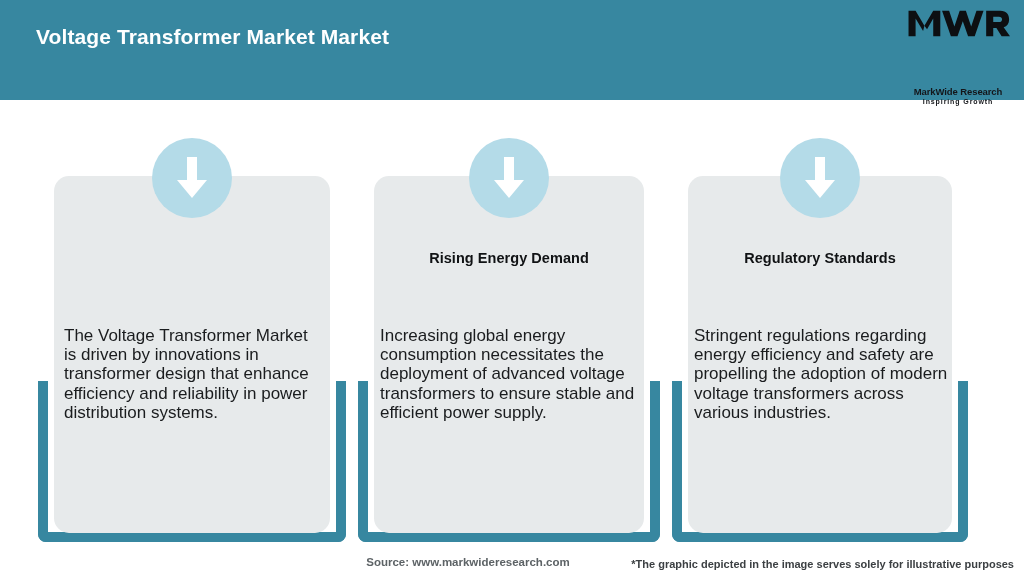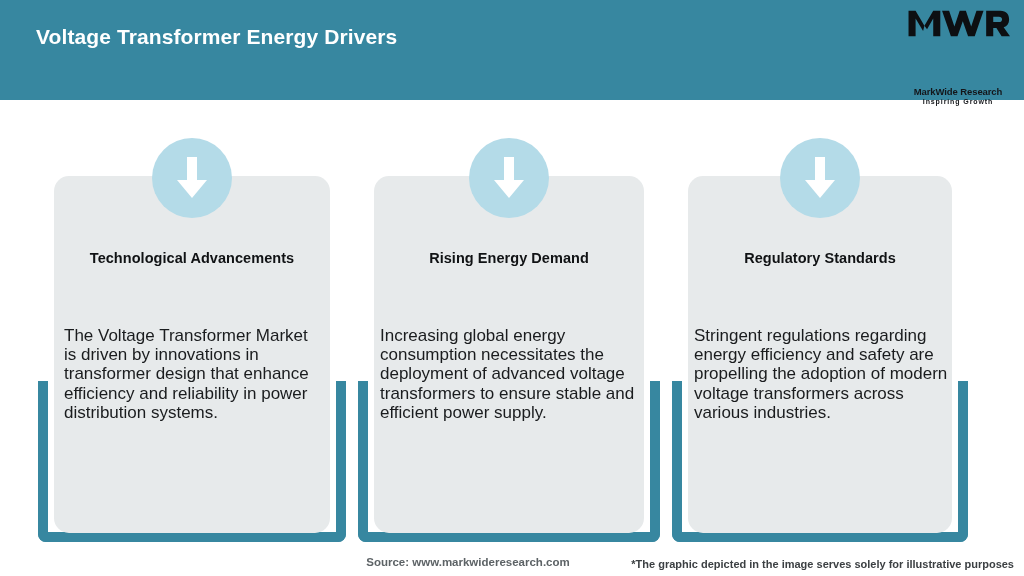--- a/index.html
+++ b/index.html
@@ -173,21 +173,21 @@
     font-size: 11px;
     font-weight: bold;
     color: #3c4043;
     white-space: nowrap;
   }
 </style>
 </head>
 <body>
 
 <div class="header">
-  <div class="header-title">Voltage Transformer Energy Drivers</div>
+  <div class="header-title">Voltage Transformer Market Market</div>
 
   <div class="logo">
     <svg class="logo-mark" viewBox="0 0 120 34">
       <g fill="#0d0f12">
         <path d="M4 32 L4 3 L12 3 L22 20 L20.5 26 L12 12 L12 32 Z"></path>
         <path d="M22 20 L32 3 L40 3 L40 32 L32 32 L32 12 L25 24 Z"></path>
         <path d="M42 3 L50 3 L56 21 L62 3 L69 3 L75 21 L81 3 L89 3 L79 32 L71.5 32 L65.5 15 L59.5 32 L52 32 Z"></path>
         <path d="M92 3 L108 3 C115 3 118 7 118 13 C118 17.5 115.8 20.6 111.8 21.8 L119 32 L109.5 32 L103.6 22.6 L100 22.6 L100 32 L92 32 Z M100 10 L100 16 L106.5 16 C108.6 16 110 14.9 110 13 C110 11.1 108.6 10 106.5 10 Z"></path>
       </g>
     </svg>
@@ -199,21 +199,20 @@
 <div class="cards">
 
   <div class="card-group g0">
     <div class="bracket"></div>
     <div class="panel"></div>
     <div class="icon-badge">
       <svg width="34" height="44" viewBox="0 0 34 44">
         <path d="M12 1 L22 1 L22 24 L32 24 L17 42 L2 24 L12 24 Z" fill="#ffffff"></path>
       </svg>
     </div>
-    <div class="card-title">Technological Advancements</div>
     <div class="card-body">The Voltage Transformer Market is driven by innovations in transformer design that enhance efficiency and reliability in power distribution systems.</div>
   </div>
 
   <div class="card-group g2">
     <div class="bracket"></div>
     <div class="panel"></div>
     <div class="icon-badge">
       <svg width="34" height="44" viewBox="0 0 34 44">
         <path d="M12 1 L22 1 L22 24 L32 24 L17 42 L2 24 L12 24 Z" fill="#ffffff"></path>
       </svg>

